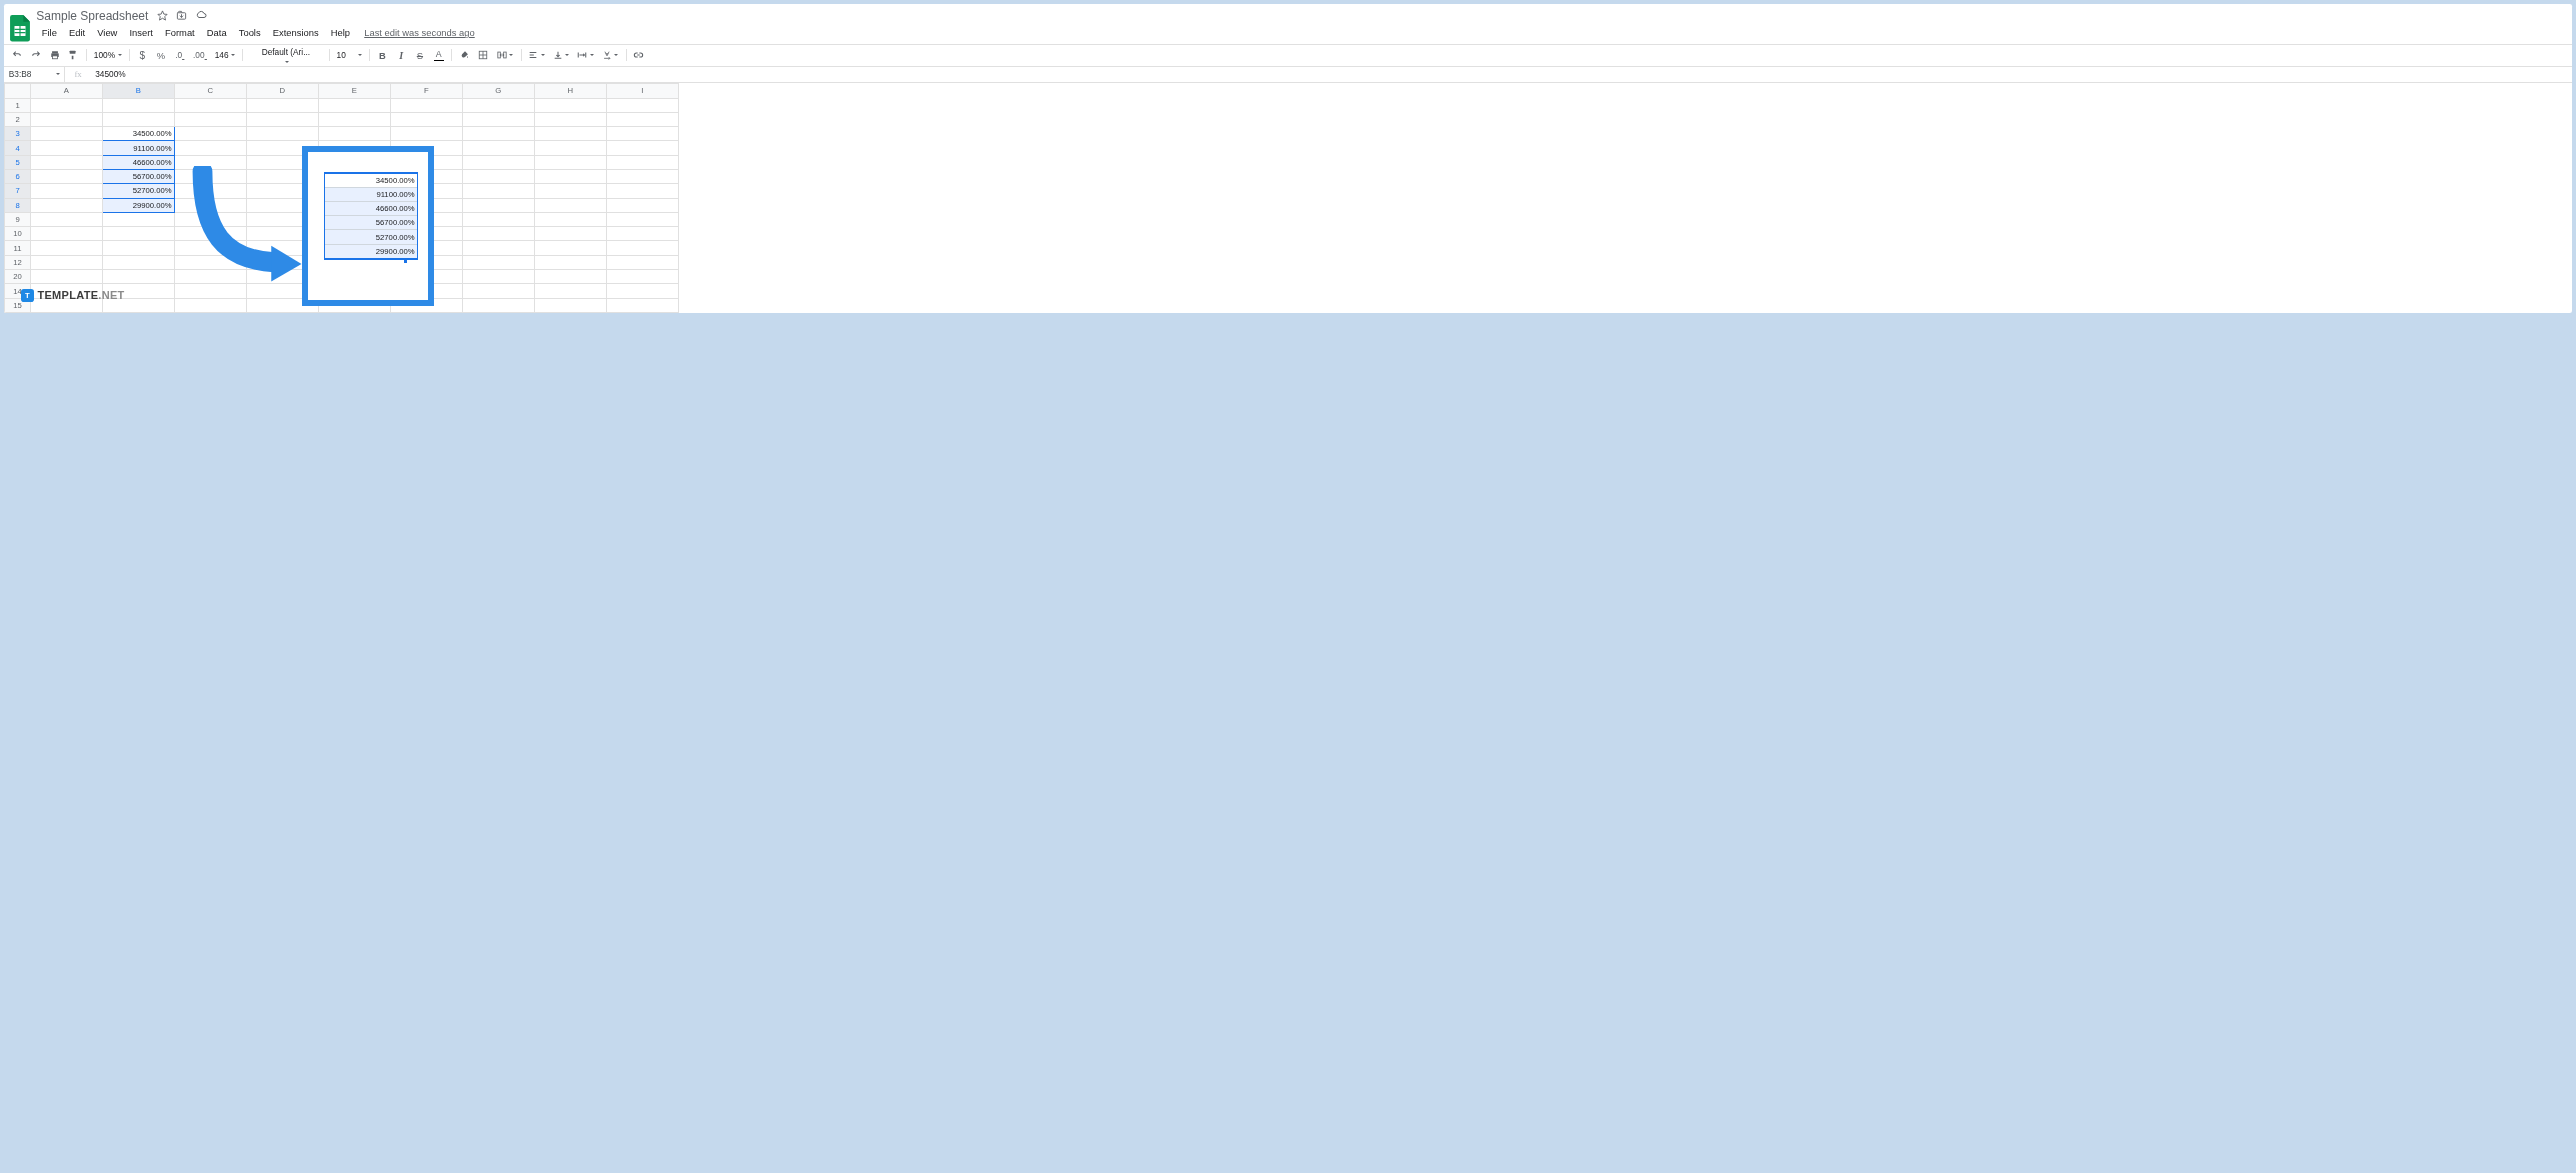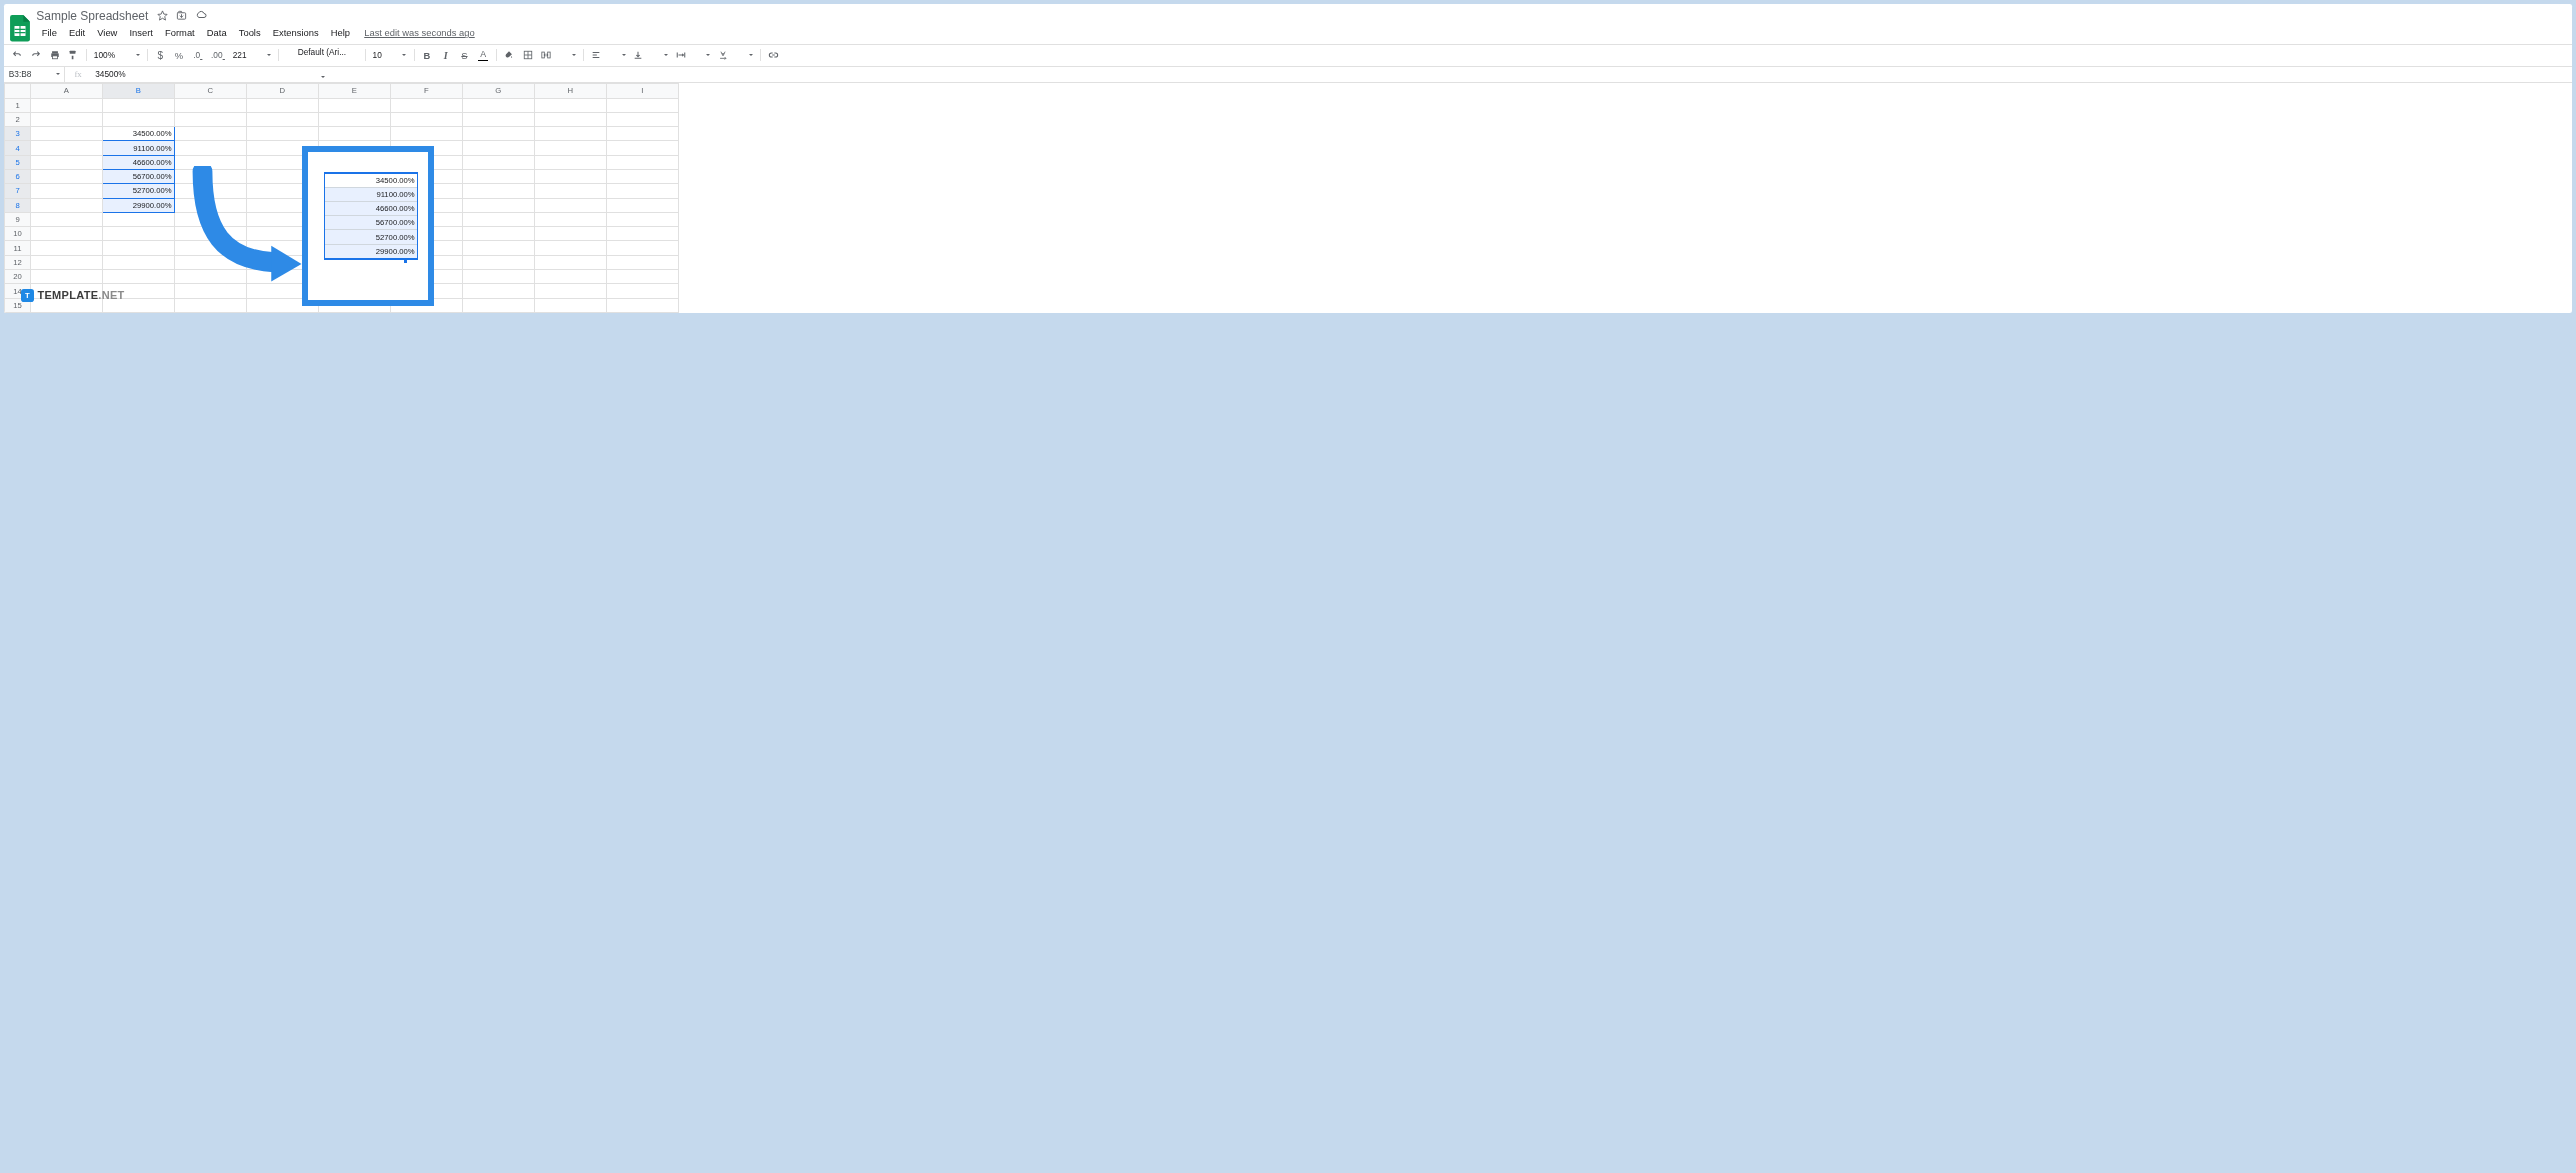--- a/index.html
+++ b/index.html
@@ -93,21 +93,21 @@
     color: #5f6368;
     font-size: 9.4px;
   }
   .tb-sep {
     width: 0.6px;
     height: 12px;
     background: #e0e0e0;
     margin: 0 2.2px;
   }
   .tb-text { font-size: 8.3px; color: #202124; }
-  .tb-dd { display: flex; align-items: center; gap: 19px; }
+  .tb-dd { display: flex; align-items: center; gap: 1px; }
   .dd-arrow {
     width: 0; height: 0;
     border-left: 2.2px solid transparent;
     border-right: 2.2px solid transparent;
     border-top: 2.2px solid #5f6368;
     margin-left: 1.7px;
   }
   .text-color-btn { flex-direction: column; gap: 0.6px; }
   .text-color-underline { width: 10px; height: 1.7px; background: #000; }
   
@@ -327,21 +327,21 @@
     <div class="tb-btn">
         <span style="font-size:9.4px;font-weight:500;">%</span>
       </div>
     <div class="tb-btn">
         <span style="font-size:8.3px;">.0<span style="text-decoration:underline;">&nbsp;</span></span>
       </div>
     <div class="tb-btn">
         <span style="font-size:8.3px;">.00<span style="text-decoration:underline;">&nbsp;</span></span>
       </div>
     <div class="tb-btn tb-dd">
-        <span class="tb-text">221</span>
+        <span class="tb-text">146</span>
         <span class="dd-arrow"></span>
       </div>
     <div class="tb-sep"></div>
     <div class="tb-btn tb-dd" style="min-width:77px;justify-content:space-between;flex-direction:column;">
         <span class="tb-text">Default (Ari...</span>
         <span class="dd-arrow"></span>
       </div>
     <div class="tb-sep"></div>
     <div class="tb-btn tb-dd" style="min-width:31px;justify-content:space-between;">
         <span class="tb-text">10</span>

